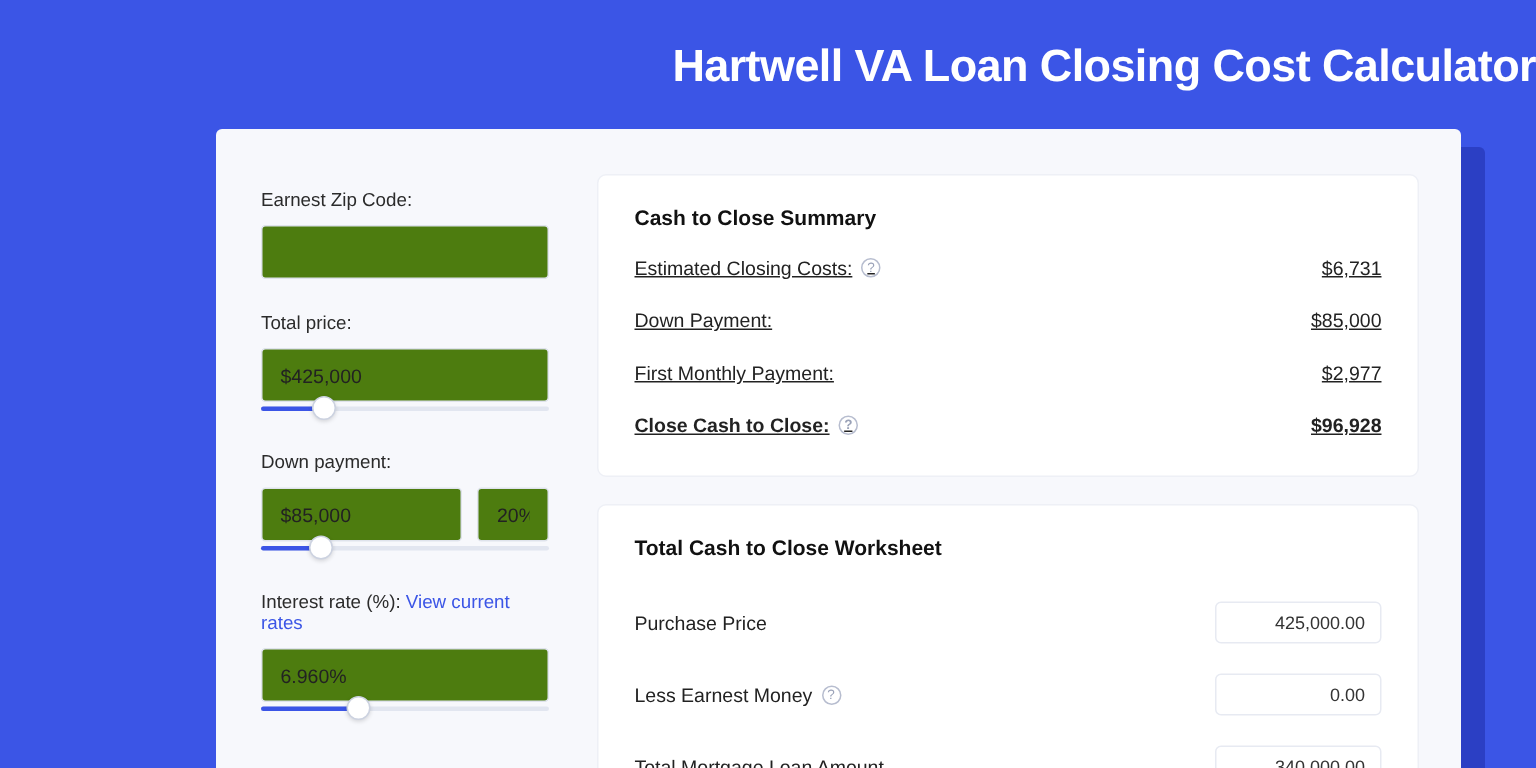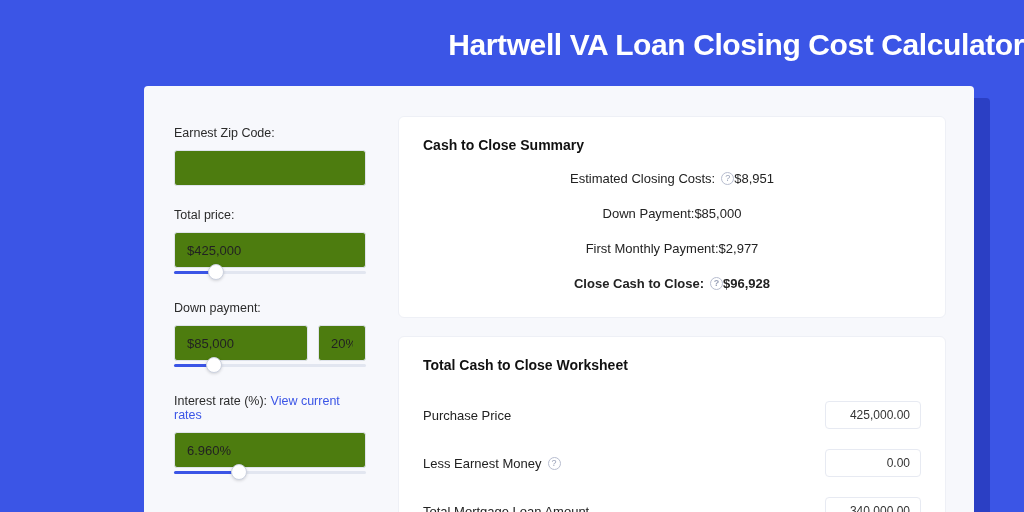--- a/index.html
+++ b/index.html
@@ -85,42 +85,43 @@
     padding: 20px 24px 6px 24px;
     margin-bottom: 18px;
   }
   .panel-title {
     font-size: 14px;
     font-weight: 700;
     color: #111;
     margin-bottom: 18px;
   }
   .sum-row {
-    display: flex; justify-content: center; align-items: center;
+    display: flex; justify-content: space-between; align-items: center;
     font-size: 13px; color: #222;
     padding: 0 0 20px 0;
+    text-decoration: underline;
   }
   .sum-row.total { font-weight: 700; }
   .sum-label { display: flex; align-items: center; gap: 6px; }
   .sum-value { font-variant-numeric: tabular-nums; }
 
   .help-icon {
     display: inline-flex; align-items: center; justify-content: center;
     width: 13px; height: 13px; border-radius: 50%;
     border: 1px solid #b7bdcf; color: #9aa2b8;
     font-size: 9px; line-height: 1; cursor: pointer;
   }
 
   .ws-row {
     display: flex; justify-content: space-between; align-items: center;
     font-size: 13px; color: #222; padding: 10px 0;
   }
   .ws-label { display: flex; align-items: center; gap: 6px; }
   .ws-input {
-    width: 96px; height: 28px;
+    width: 111px; height: 28px;
     border: 1px solid #e7eaf2; border-radius: 4px;
     background: #fff; text-align: right;
     font-size: 12px; color: #333;
     padding: 0 10px;
   }
 </style>
 </head>
 <body>
 
 <h1 class="page-title">Hartwell VA Loan Closing Cost Calculator</h1>
@@ -176,21 +177,21 @@
   <div class="right-col">
 
     <div class="panel">
       <div class="panel-title">Cash to Close Summary</div>
 
       <div class="sum-row">
         <span class="sum-label">
           <span>Estimated Closing Costs:</span>
           <span class="help-icon">?</span>
         </span>
-        <span class="sum-value">$8,951</span>
+        <span class="sum-value">$6,731</span>
       </div>
       <div class="sum-row">
         <span class="sum-label">
           <span>Down Payment:</span>
         </span>
         <span class="sum-value">$85,000</span>
       </div>
       <div class="sum-row">
         <span class="sum-label">
           <span>First Monthly Payment:</span>

